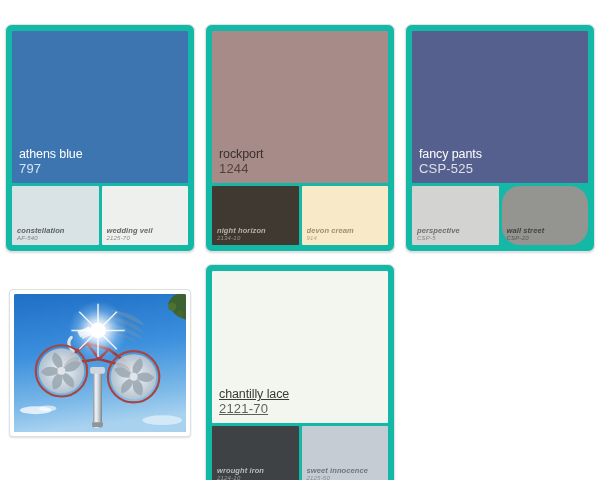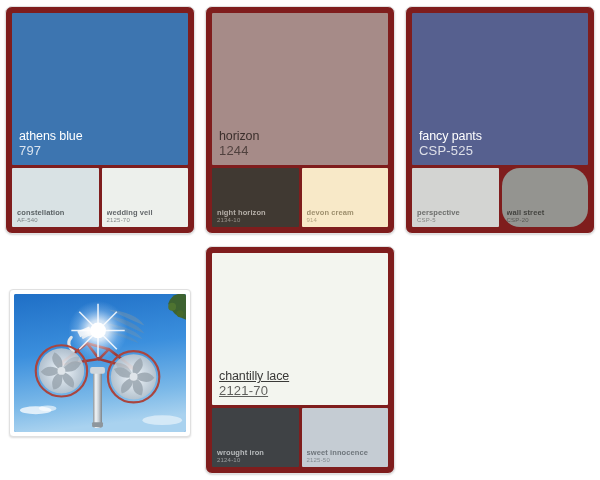--- a/index.html
+++ b/index.html
@@ -23,40 +23,41 @@
   .cell {
     position: relative;
     box-sizing: border-box;
     padding: 5px;
   }
   
   .palette-card {
     box-sizing: border-box;
     width: 190px;
     height: 228px;
-    background: #7f1d1d;
+    background: #14b8a6;
     border: 1px solid #e2e2e2;
     border-radius: 7px;
     box-shadow: 0 1px 2px rgba(0,0,0,0.16);
     padding: 6px;
     display: flex;
     flex-direction: column;
     gap: 3px;
-    margin: 1px auto 0 auto;
+    margin: 19px auto 0 auto;
   }
   .swatch-main {
     position: relative;
     flex: 0 0 152px;
     height: 152px;
     border-radius: 1px;
   }
   .swatch-row {
     display: flex;
     gap: 3px;
     flex: 1 1 auto;
+    font-style: italic;
   }
   .swatch-sub {
     position: relative;
     flex: 1 1 50%;
     border-radius: 1px;
   }
   .swatch-label {
     position: absolute;
     left: 5px;
     bottom: 4px;
@@ -145,21 +146,21 @@
           </div>
         </div>
       </div>
     </div>
   </div>
 
   <div class="cell">
     <div class="palette-card">
       <div class="swatch-main" style="background: rgb(166, 139, 136);">
         <div class="swatch-label" style="color: rgb(59, 47, 44);">
-          <span class="name">horizon</span>
+          <span class="name">rockport</span>
           <span class="code">1244</span>
         </div>
       </div>
       <div class="swatch-row">
         <div class="swatch-sub" style="background: rgb(64, 57, 50);">
           <div class="swatch-label" style="color: rgb(182, 176, 169);">
             <span class="name">night horizon</span>
             <span class="code">2134-10</span>
           </div>
         </div>

